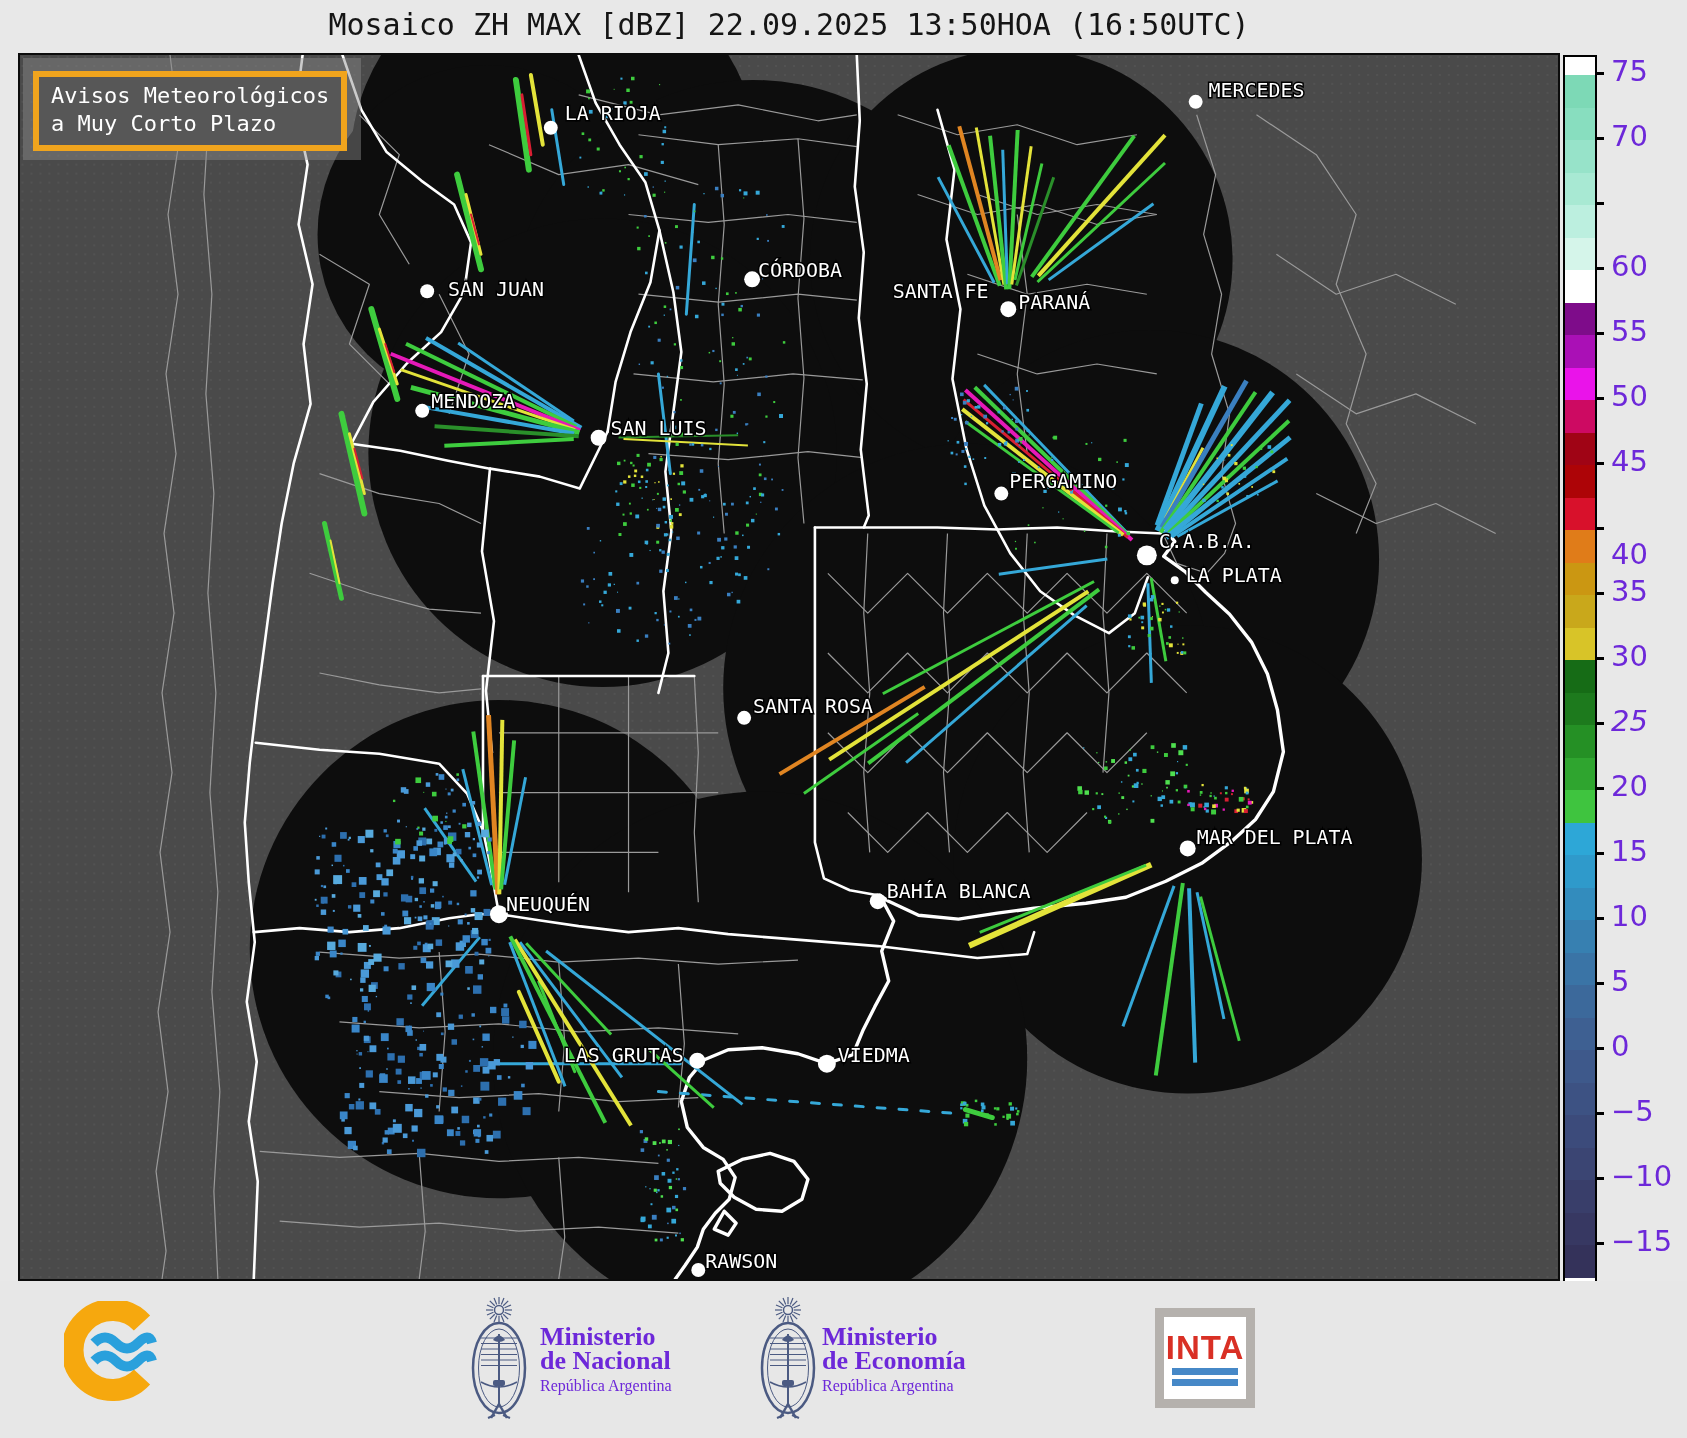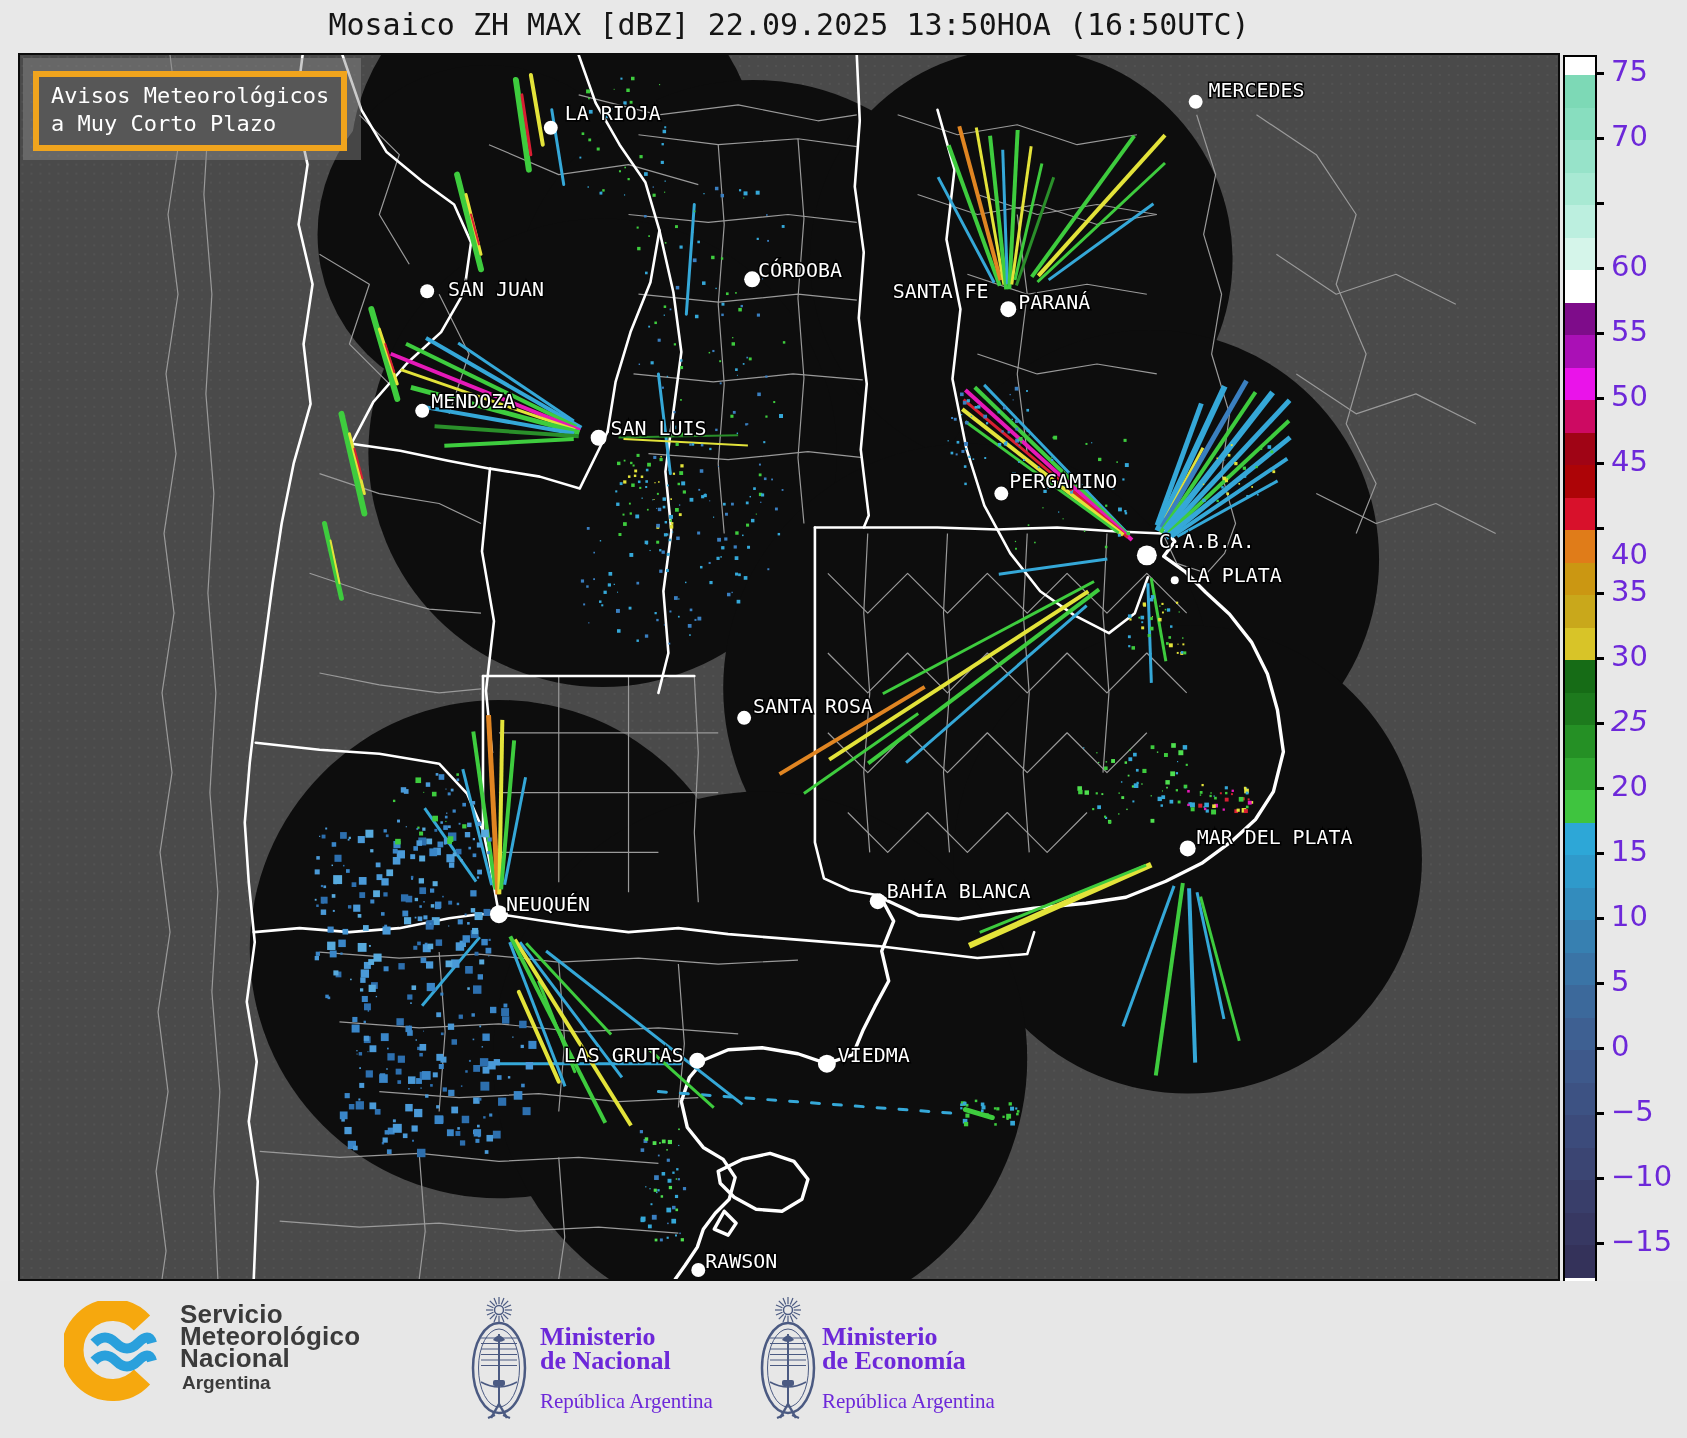--- a/index.html
+++ b/index.html
@@ -30,21 +30,21 @@
       stroke-width:3px;paint-order:stroke;}
   
   #footer{position:absolute;left:0;top:1281px;width:1687px;height:157px;background:#e7e7e7;}
   .flogo{position:absolute;}
   #smn-text{position:absolute;left:180px;top:22px;color:#3b3b3b;
       font-family:"Liberation Sans",sans-serif;}
   #smn-text .big{font-size:26px;line-height:22px;font-weight:600;letter-spacing:0.2px;}
   #smn-text .small{font-size:19px;line-height:20px;font-weight:600;margin-top:4px;padding-left:2px;}
   .min-text{position:absolute;color:#6d28d9;font-family:"Liberation Serif",serif;}
   .min-text .l{font-size:26px;line-height:24px;font-weight:bold;}
-  .min-text .s{font-size:21px;line-height:19px;margin-top:19px;}
+  .min-text .s{font-size:16px;line-height:19px;margin-top:3px;}
   #inta{position:absolute;left:1155px;top:27px;width:100px;height:100px;background:#b5b1ad;
       display:flex;align-items:center;justify-content:center;}
   #inta-inner{width:82px;height:82px;background:#fff;display:flex;flex-direction:column;
       align-items:center;justify-content:center;}
   #inta-label{font:bold 33px "Liberation Sans",sans-serif;color:#d93025;letter-spacing:1px;line-height:33px;}
   .inta-bar{width:66px;height:7px;background:#4688c7;margin-top:4px;}
 </style>
 </head>
 <body>
 
@@ -1309,26 +1309,20 @@
     <div class="cb-label" style="left: 1611px; top: 1243px;">−15</div>
   </div>
 
 <div id="footer">
 
   <svg class="flogo" style="left:64px;top:20px" width="104" height="104" viewBox="0 0 104 104">
     <path d="M 78 22 A 40 40 0 1 0 78 76" fill="none" stroke="#f6a80e" stroke-width="22"></path>
     <path d="M 30 42 q 11 -11 22 0 t 22 0 t 14 0" fill="none" stroke="#2aa0dc" stroke-width="10"></path>
     <path d="M 30 60 q 11 -11 22 0 t 22 0 t 14 0" fill="none" stroke="#2aa0dc" stroke-width="10"></path>
   </svg>
-  <div id="smn-text">
-    <div class="big">Servicio</div>
-    <div class="big">Meteorológico</div>
-    <div class="big">Nacional</div>
-    <div class="small">Argentina</div>
-  </div>
 
   <svg class="flogo crest" style="left:468px;top:11px" width="62" height="135" viewBox="0 0 62 135">
       <line x1="37" y1="18" x2="44" y2="18" stroke="#4b5a82" stroke-width="1.2"></line>
       <line x1="36.543277195067716" y1="20.296100594190538" x2="43.010433922646726" y2="22.974884620746167" stroke="#4b5a82" stroke-width="1.2"></line>
       <line x1="35.242640687119284" y1="22.242640687119284" x2="40.19238815542512" y2="27.192388155425117" stroke="#4b5a82" stroke-width="1.2"></line>
       <line x1="33.29610059419054" y1="23.54327719506772" x2="35.97488462074617" y2="30.010433922646726" stroke="#4b5a82" stroke-width="1.2"></line>
       <line x1="31" y1="24" x2="31" y2="31" stroke="#4b5a82" stroke-width="1.2"></line>
       <line x1="28.703899405809462" y1="23.54327719506772" x2="26.025115379253833" y2="30.010433922646726" stroke="#4b5a82" stroke-width="1.2"></line>
       <line x1="26.757359312880716" y1="22.242640687119284" x2="21.807611844574883" y2="27.19238815542512" stroke="#4b5a82" stroke-width="1.2"></line>
       <line x1="25.45672280493228" y1="20.29610059419054" x2="18.989566077353274" y2="22.974884620746167" stroke="#4b5a82" stroke-width="1.2"></line>
@@ -1398,13 +1392,20 @@
       <line x1="31" y1="112" x2="39" y2="126" stroke="#4b5a82" stroke-width="2.5"></line>
       <line x1="20" y1="126" x2="27" y2="123" stroke="#4b5a82" stroke-width="2"></line>
       <line x1="42" y1="126" x2="35" y2="123" stroke="#4b5a82" stroke-width="2"></line>
     </svg>
   <div class="min-text" style="left:822px;top:44px">
     <div class="l">Ministerio</div>
     <div class="l">de Economía</div>
     <div class="s">República Argentina</div>
   </div>
 
+  <div id="inta">
+    <div id="inta-inner">
+      <div id="inta-label">INTA</div>
+      <div class="inta-bar"></div>
+      <div class="inta-bar"></div>
+    </div>
+  </div>
 </div>
 
 </body></html>

